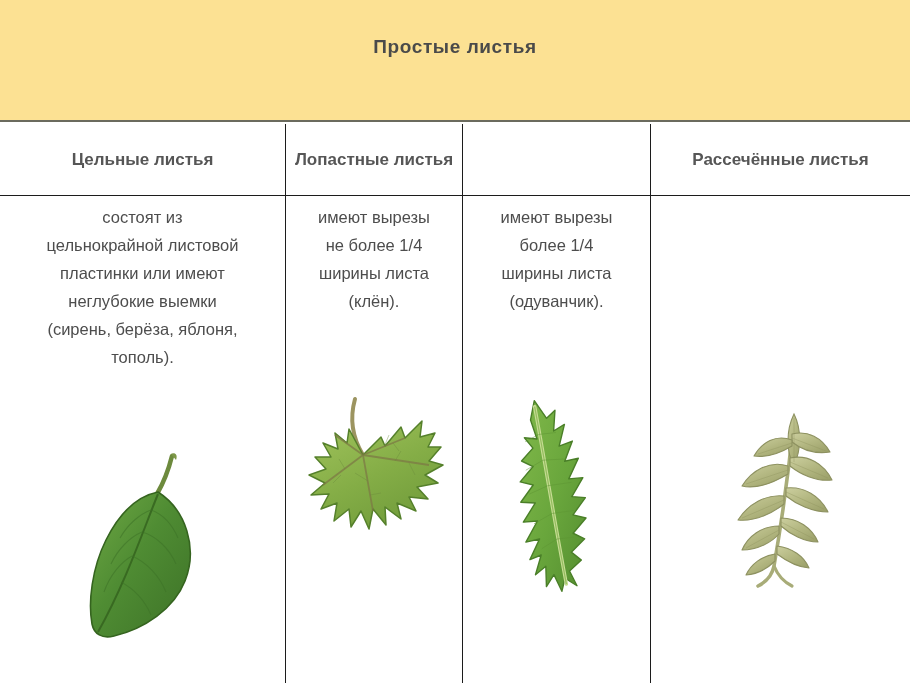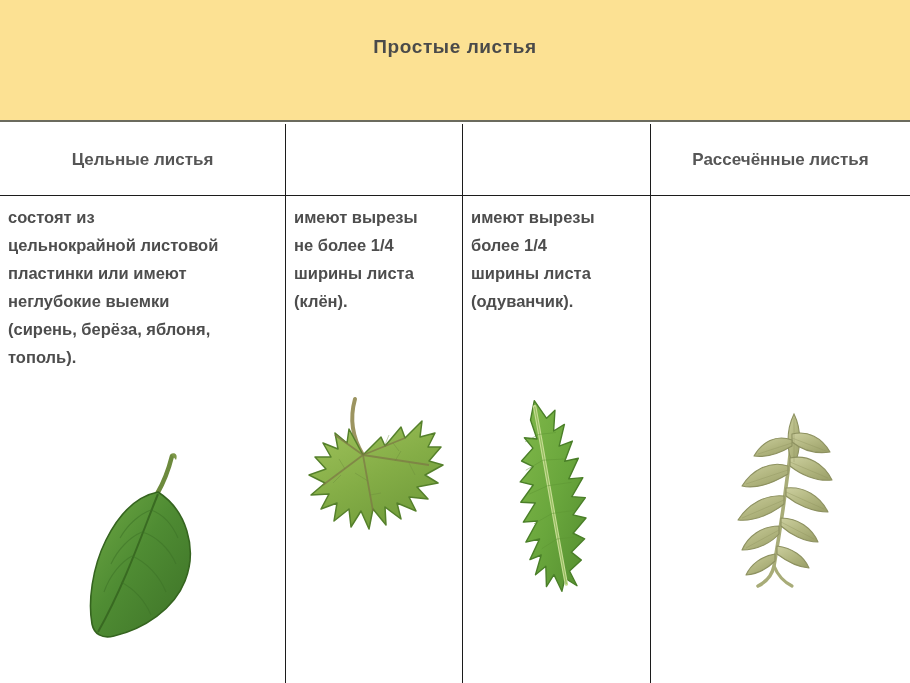--- a/index.html
+++ b/index.html
@@ -89,23 +89,23 @@
     width: 910px;
     height: 0;
     border-top: 1.5px solid #1c1c1c;
   }
 
   .body-cell {
     position: absolute;
     top: 73px;
     left: 0;
     right: 0;
+    text-align: center;
     box-sizing: border-box;
     padding: 6px 8px 0 8px;
-    font-weight: bold;
   }
   .body-cell span {
     font-size: 16.5px;
     color: #4d4d4d;
     line-height: 28px;
     white-space: pre-line;
   }
 
   .leaf-wrap {
     position: absolute;
@@ -174,20 +174,24 @@
             <path d="M53,138 C66,145 77,157 83,171"></path>
             <path d="M83,66 C72,70 60,80 52,94"></path>
             <path d="M74,88 C62,93 50,105 43,120"></path>
             <path d="M64,112 C53,118 42,131 36,148"></path>
           </g>
         </svg>
       </div>
     </div>
 
     <div class="col col-2">
+      <div class="head-cell">
+        <span>Лопастные
+листья</span>
+      </div>
       <div class="body-cell">
         <span>имеют вырезы
 не более 1/4
 ширины листа
 (клён).</span>
       </div>
       <div class="leaf-wrap leaf-2">
         <svg width="170" height="210" viewBox="0 0 170 210">
           <defs>
             <linearGradient id="g2" x1="0.2" y1="0" x2="0.8" y2="1">

